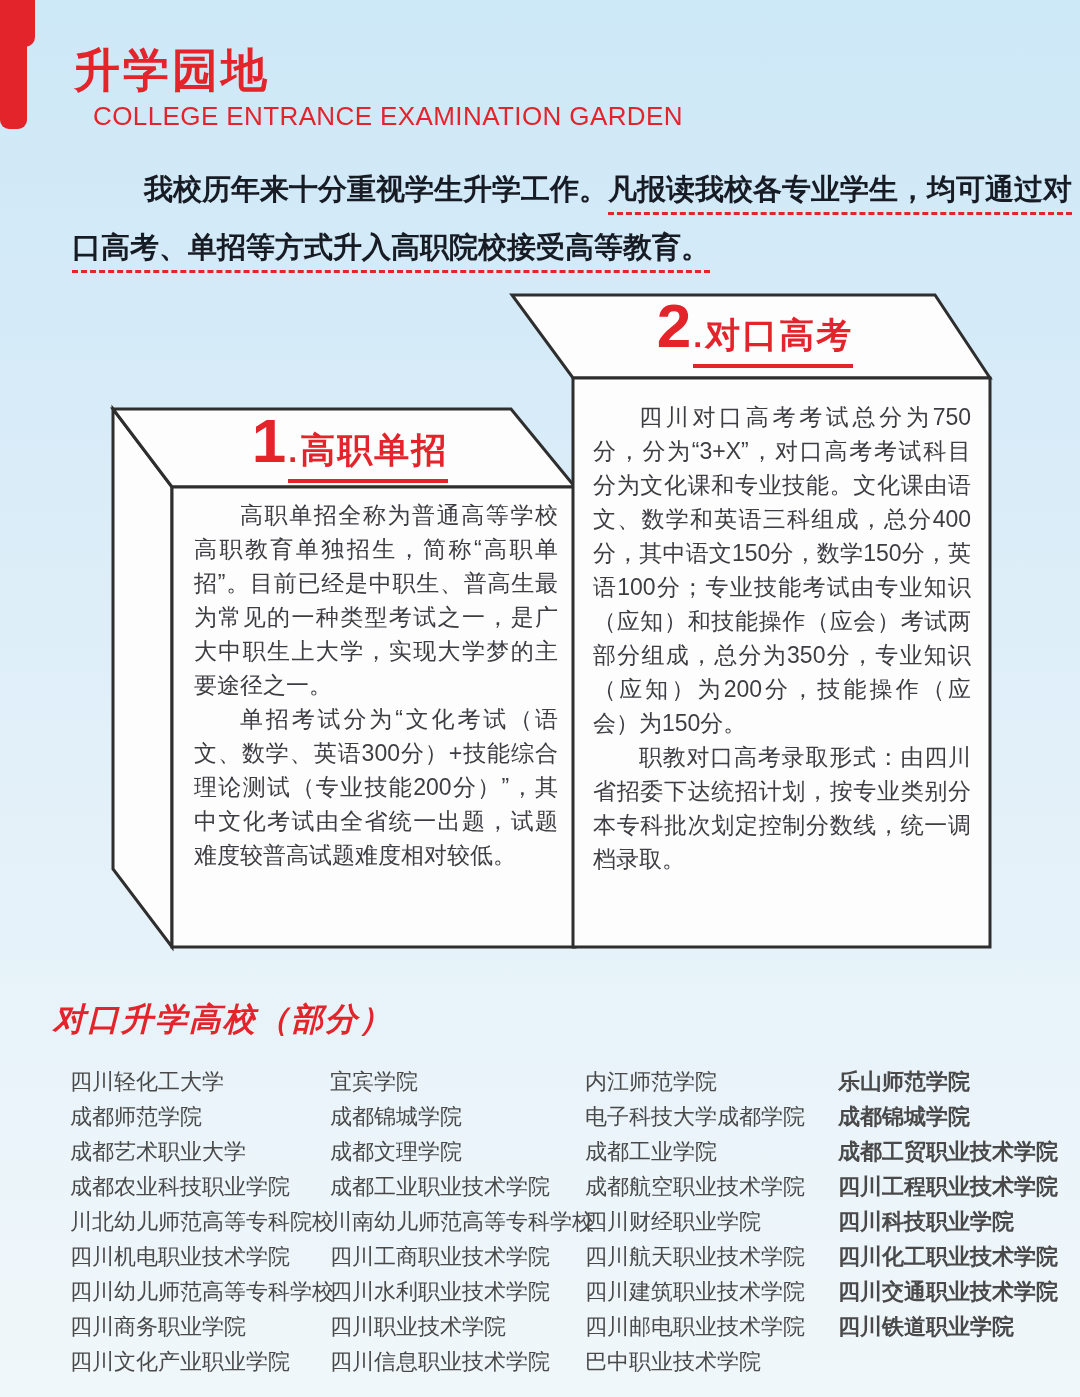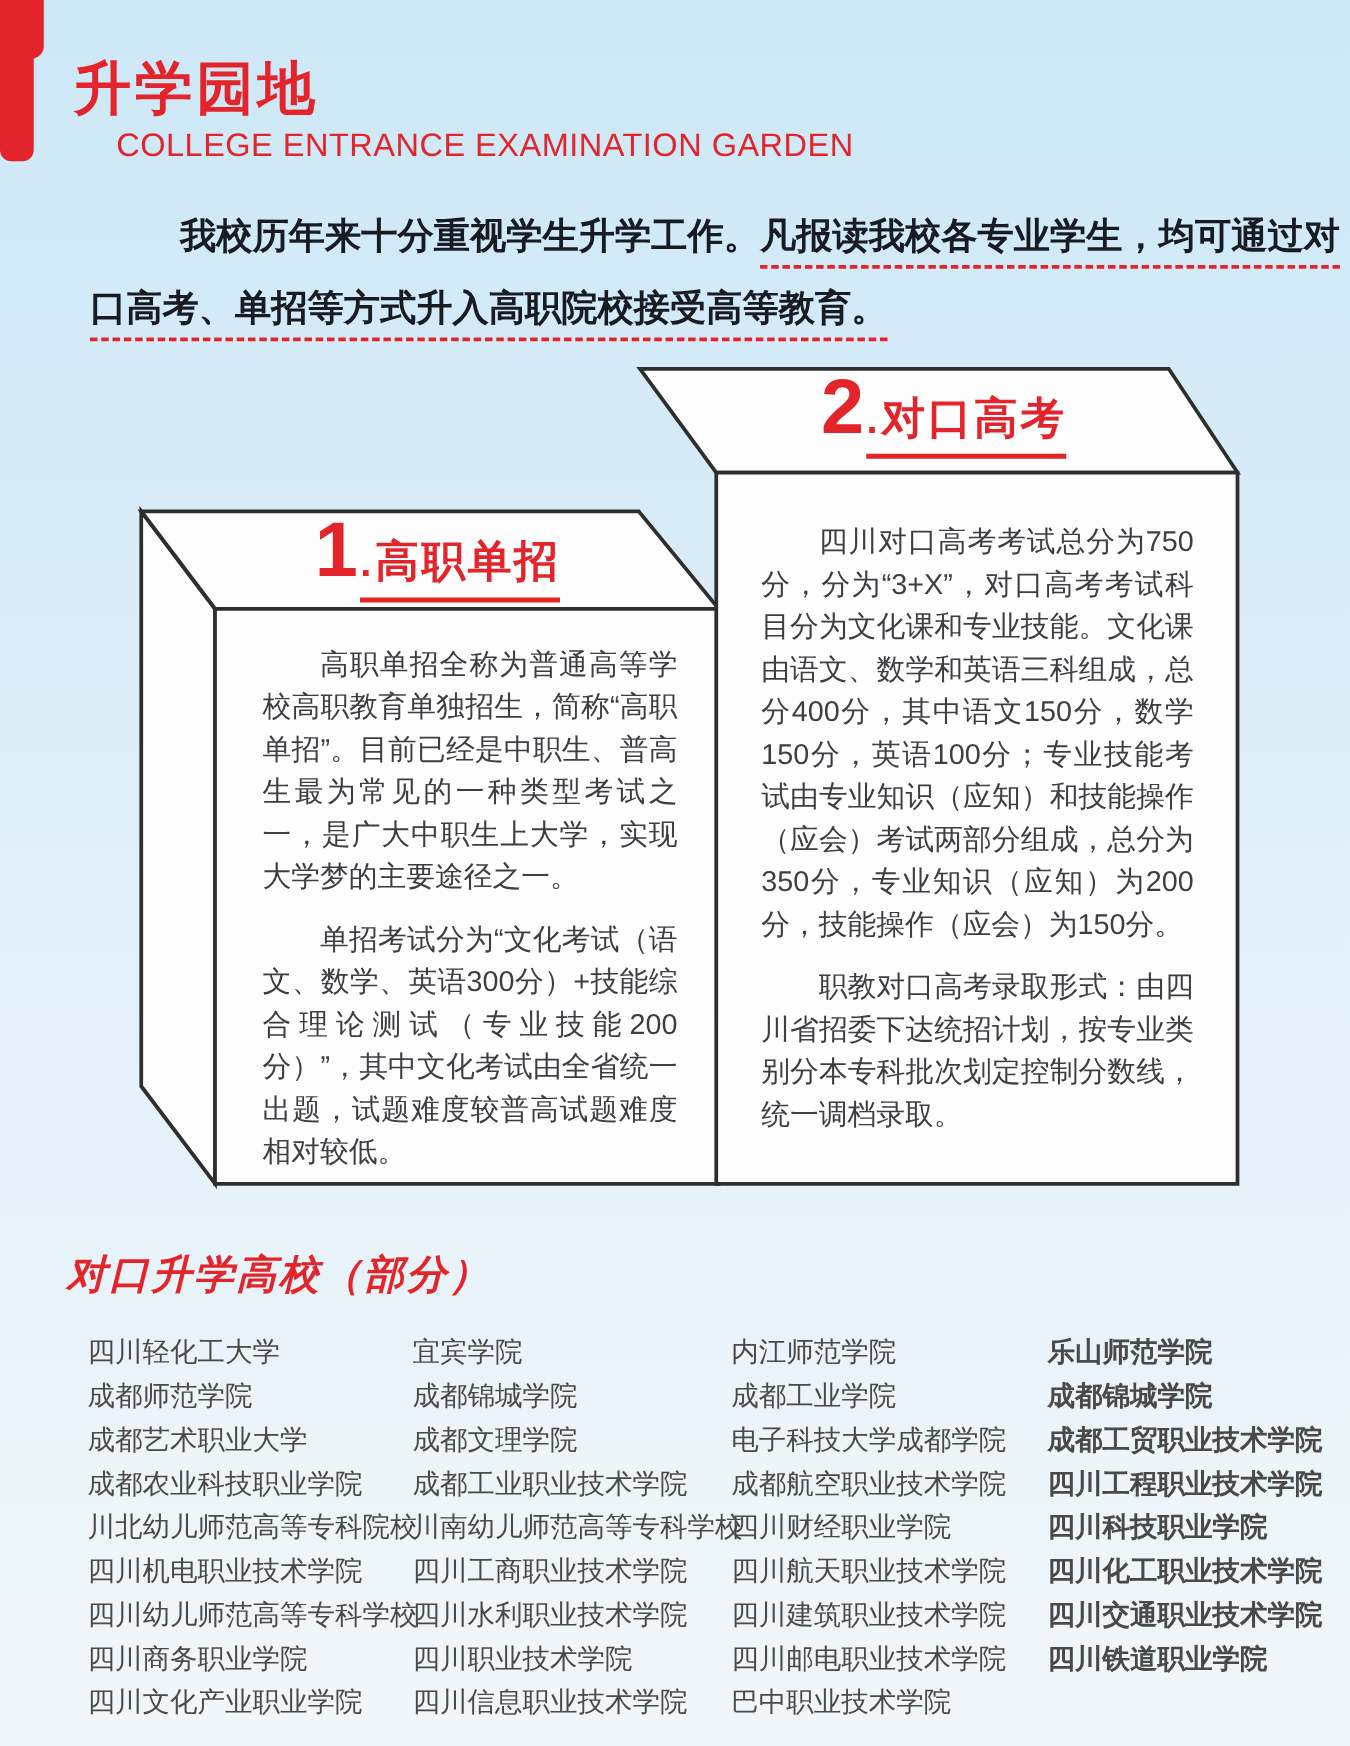--- a/index.html
+++ b/index.html
@@ -5,38 +5,38 @@
   html,body{margin:0;padding:0;background:#ffffff;}
   .page{
     position:relative;width:1080px;height:1397px;overflow:hidden;
     background:linear-gradient(180deg,#cde8f7 0%,#d7ebf8 28%,#e4f1f9 60%,#f0f7fa 100%);
     font-family:"Liberation Sans","DejaVu Sans",sans-serif;
   }
   
   .ribbon-tall{position:absolute;left:0;top:0;width:27px;height:129px;background:#e3242b;border-radius:0 0 9px 9px;}
   .ribbon-wide{position:absolute;left:0;top:0;width:35px;height:47px;background:#e3242b;border-radius:0 0 10px 0;}
   
-  .title{position:absolute;left:59px;top:40px;margin:0;font-size:46px;font-weight:bold;color:#e3242b;letter-spacing:3px;}
+  .title{position:absolute;left:74px;top:40px;margin:0;font-size:46px;font-weight:bold;color:#e3242b;letter-spacing:3px;}
   .subtitle{position:absolute;left:71px;top:101px;font-size:26px;color:#e3242b;letter-spacing:0.4px;margin-left:22px;}
   
   .intro{position:absolute;left:72px;top:160px;width:1000px;font-size:29px;font-weight:bold;color:#171b24;line-height:58px;}
   .intro-line1{text-indent:58px;text-align:right;}
   .dashed-u{border-bottom:3px dashed #e3242b;padding-bottom:7px;}
   
   .boxes-svg{position:absolute;left:95px;top:275px;}
   .face{fill:#fdfdfe;stroke:#2e2e2e;stroke-width:3;stroke-linejoin:miter;}
   .box-header{position:absolute;display:flex;align-items:baseline;justify-content:center;color:#e3242b;font-weight:bold;}
   .bh1{left:185px;top:410px;width:330px;}
   .bh2{left:585px;top:295px;width:340px;}
   .bnum{font-size:62px;line-height:1;}
   .bul{display:inline-flex;align-items:baseline;border-bottom:4px solid #e3242b;padding-bottom:5px;margin-left:2px;}
   .bdot{font-size:32px;margin-right:3px;}
   .btitle{font-size:35px;letter-spacing:2px;}
   .box-body{position:absolute;font-size:23px;line-height:34px;color:#3d3d42;text-align:justify;}
-  .box-body p{margin:16px;text-indent:2em;}
+  .box-body p{margin:0;text-indent:2em;}
   .bb1{left:194px;top:498px;width:364px;}
   .bb2{left:593px;top:400px;width:378px;}
   
   .colleges-heading{position:absolute;left:53px;top:998px;margin:0;font-size:32px;font-weight:bold;color:#e3242b;letter-spacing:2px;font-style:italic;}
   .college-columns{position:absolute;left:70px;top:1064px;width:1000px;display:flex;}
   .college-col{flex:0 0 auto;}
   .college-col:nth-child(1){width:260px;}
   .college-col:nth-child(2){width:255px;}
   .college-col:nth-child(3){width:253px;}
   .college-col:nth-child(4){width:232px;font-weight:bold;}
@@ -110,22 +110,22 @@
         <div class="college-item">成都文理学院</div>
         <div class="college-item">成都工业职业技术学院</div>
         <div class="college-item">川南幼儿师范高等专科学校</div>
         <div class="college-item">四川工商职业技术学院</div>
         <div class="college-item">四川水利职业技术学院</div>
         <div class="college-item">四川职业技术学院</div>
         <div class="college-item">四川信息职业技术学院</div>
       </div>
     <div class="college-col">
         <div class="college-item">内江师范学院</div>
+        <div class="college-item">电子科技大学成都学院</div>
         <div class="college-item">成都工业学院</div>
-        <div class="college-item">电子科技大学成都学院</div>
         <div class="college-item">成都航空职业技术学院</div>
         <div class="college-item">四川财经职业学院</div>
         <div class="college-item">四川航天职业技术学院</div>
         <div class="college-item">四川建筑职业技术学院</div>
         <div class="college-item">四川邮电职业技术学院</div>
         <div class="college-item">巴中职业技术学院</div>
       </div>
     <div class="college-col">
         <div class="college-item">乐山师范学院</div>
         <div class="college-item">成都锦城学院</div>

